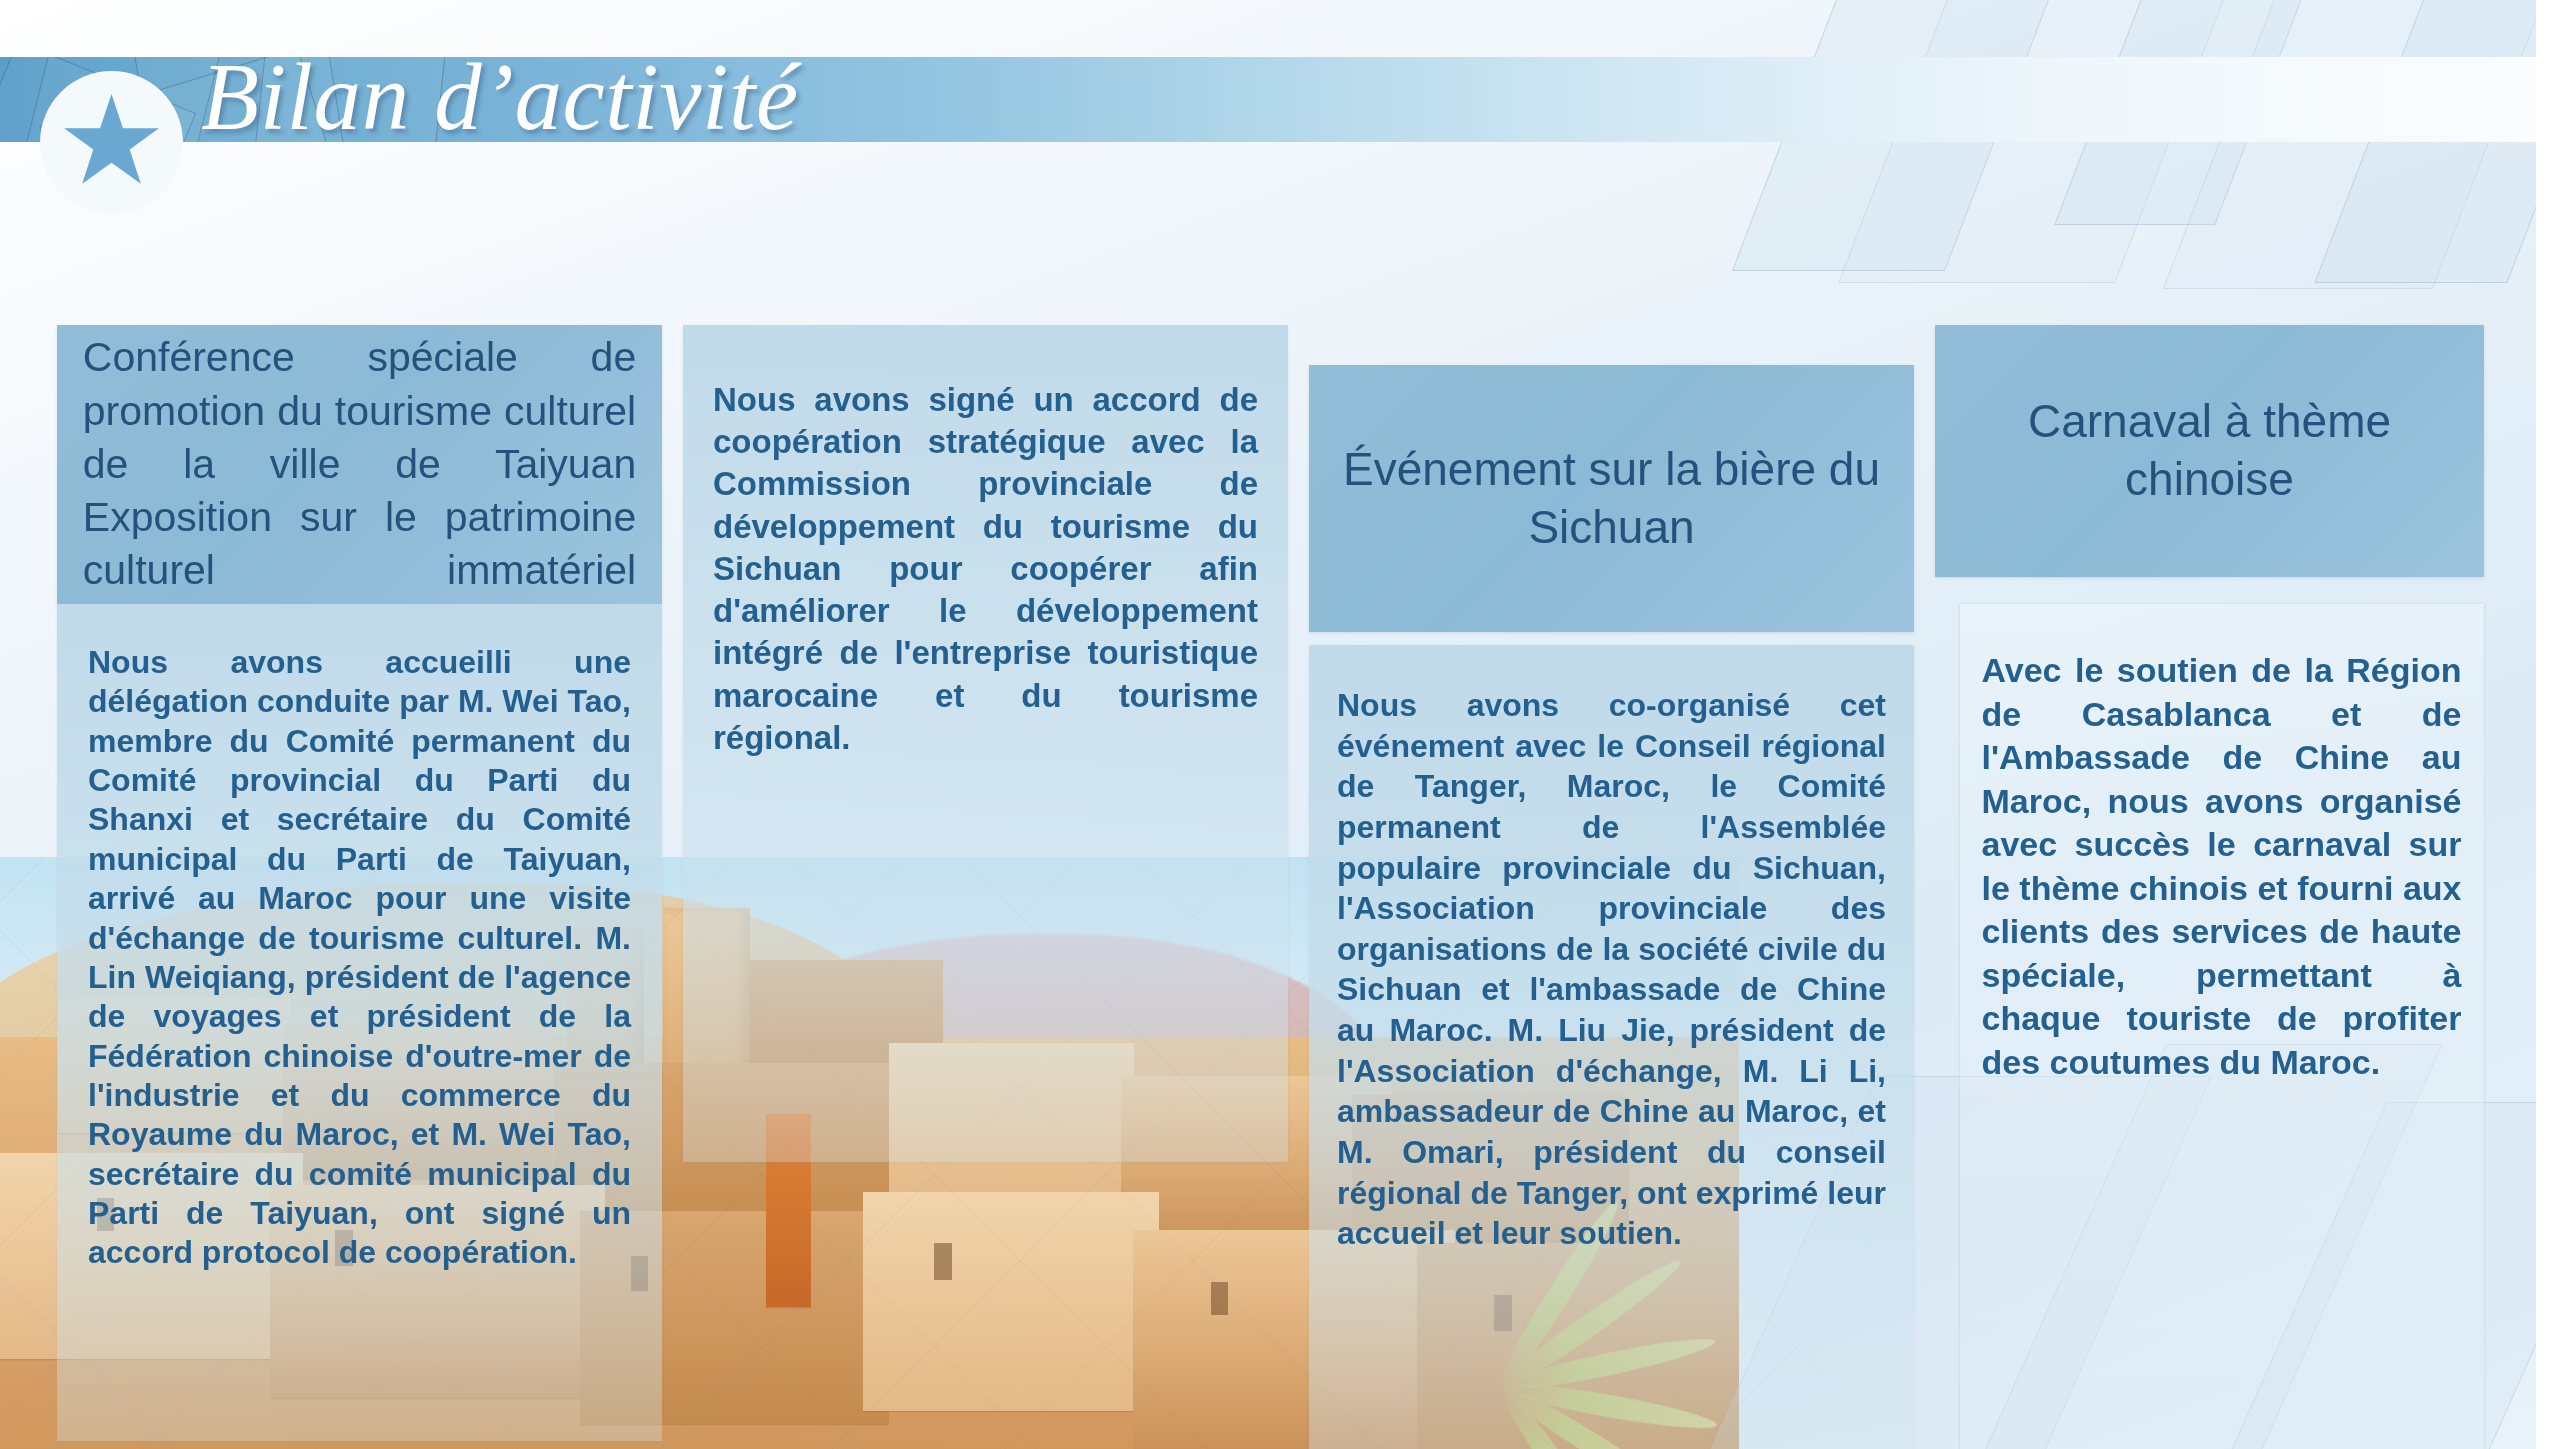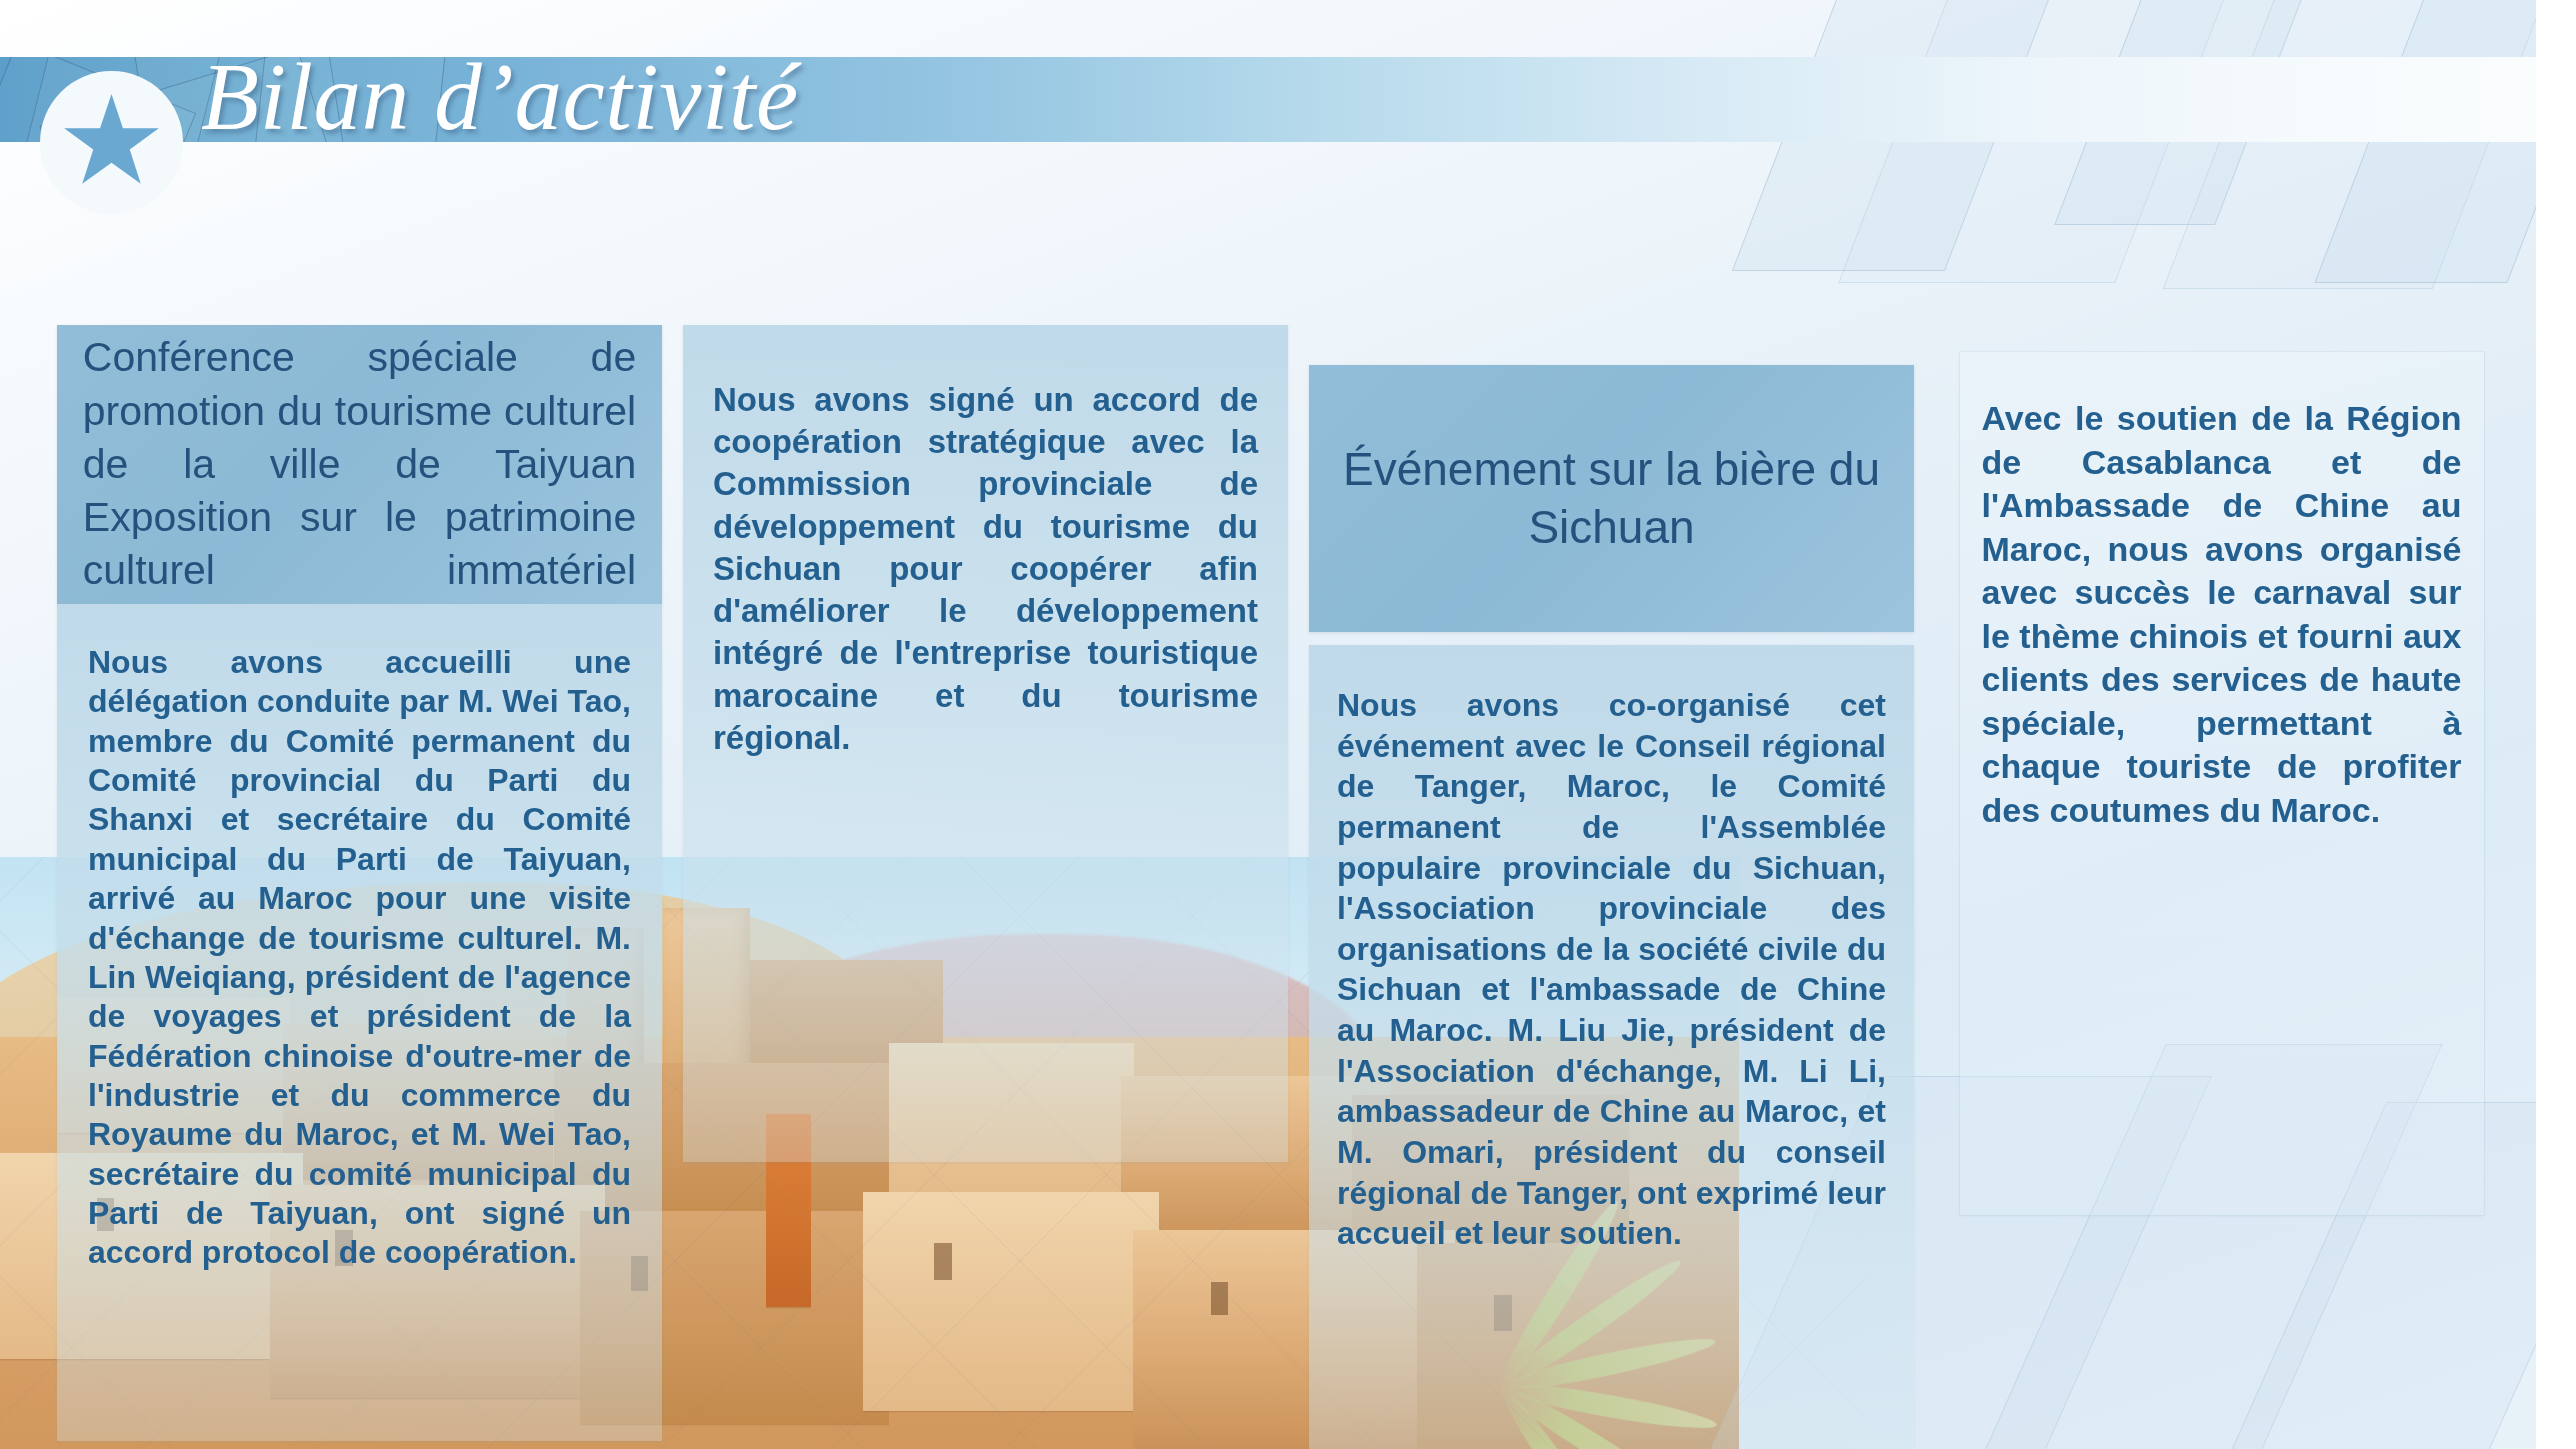--- a/index.html
+++ b/index.html
@@ -318,20 +318,23 @@
     <div class="col" id="col3">
       <div class="col-head head-c">
         <div class="ht">Événement sur la bière du Sichuan</div>
       </div>
       <div class="col-body">
         <div class="bt">Nous avons co-organisé cet événement avec le Conseil régional de Tanger, Maroc, le Comité permanent de l'Assemblée populaire provinciale du Sichuan, l'Association provinciale des organisations de la société civile du Sichuan et l'ambassade de Chine au Maroc. M. Liu Jie, président de l'Association d'échange, M. Li Li, ambassadeur de Chine au Maroc, et M. Omari, président du conseil régional de Tanger, ont exprimé leur accueil et leur soutien.</div>
       </div>
     </div>
 
     <div class="col" id="col4">
+      <div class="col-head head-c">
+        <div class="ht">Carnaval à thème chinoise</div>
+      </div>
       <div class="col-body">
         <div class="bt">Avec le soutien de la Région de Casablanca et de l'Ambassade de Chine au Maroc, nous avons organisé avec succès le carnaval sur le thème chinois et fourni aux clients des services de haute spéciale, permettant à chaque touriste de profiter des coutumes du Maroc.</div>
       </div>
     </div>
 
   </div>
 </div>
 
 
 </body></html>

